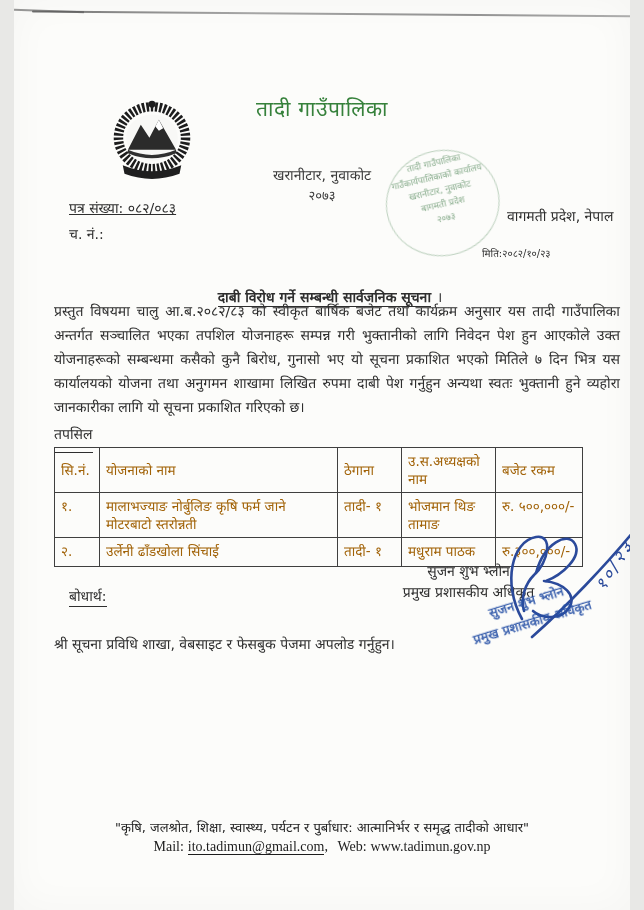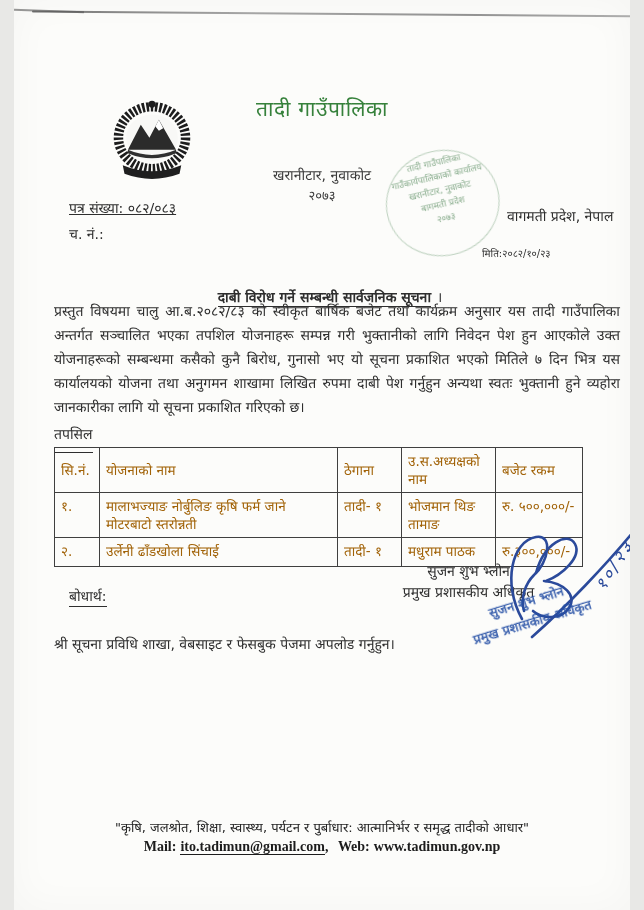--- a/index.html
+++ b/index.html
@@ -109,21 +109,21 @@
     border-bottom:1.5px solid #2e2e2e;padding-bottom:1px;
   }
   .cc-line{position:absolute;left:40px;top:634px;font-size:14px;}
   
   .footer-slogan{
     position:absolute;left:0;right:0;top:818px;text-align:center;
     font-size:13px;color:#242424;
   }
   .footer-contact{
     position:absolute;left:0;right:0;top:839px;text-align:center;
-    font-size:14px;font-weight:bold;color:#1c1c1c;
+    font-size:14px;font-weight:normal;color:#1c1c1c;
     font-family:"Liberation Serif","DejaVu Serif",serif;
   }
   .footer-contact .email{border-bottom:1.5px solid #1c1c1c;}
   .footer-contact .lbl{margin-right:4px;}
   .footer-contact .webgrp{margin-left:6px;}
 </style>
 </head>
 <body>
 
 <div class="page">

